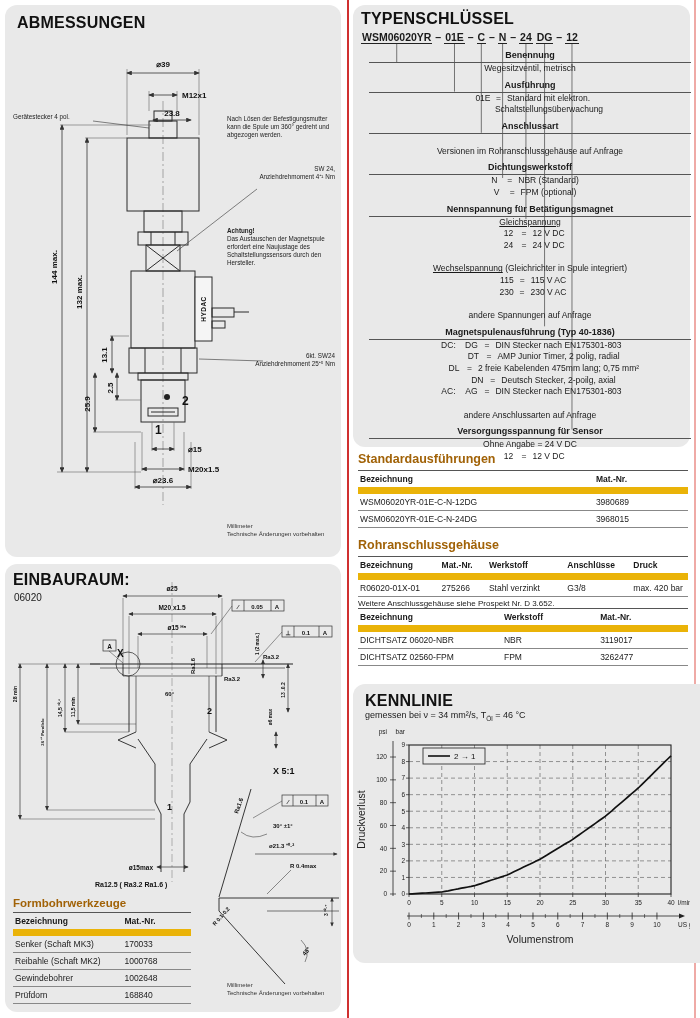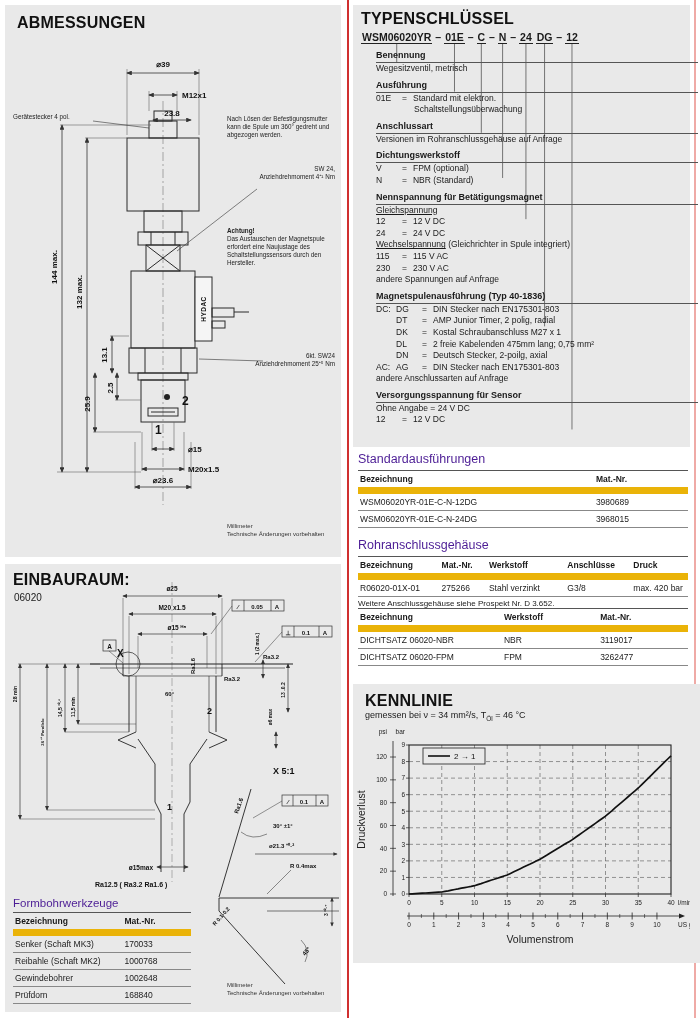--- a/index.html
+++ b/index.html
@@ -1,18 +1,18 @@
 <!DOCTYPE html>
 <html><head>
 <meta charset="utf-8">
 <style>
   html,body{margin:0;padding:0;}
   body{width:700px;height:1018px;position:relative;background:#ffffff;
        font-family:"Liberation Sans",sans-serif;color:#1a1a1a;overflow:hidden;}
-  .panel{position:absolute;background:#e9e9e9;}
+  .panel{position:absolute;background:#e9e9e9;border-radius:12px;}
   h1.ptitle{font-size:16px;font-weight:bold;margin:0;color:#111;letter-spacing:.2px;}
   
   #p-abm{left:5px;top:5px;width:336px;height:552px;}
   #p-ein{left:5px;top:564px;width:336px;height:448px;}
   #p-ts{left:353px;top:5px;width:337px;height:442px;}
   #p-kl{left:353px;top:684px;width:386px;height:279px;}
   #p-abm h1{position:absolute;left:12px;top:9px;}
   #p-ein h1{position:absolute;left:8px;top:7px;}
   #p-ts h1{position:absolute;left:8px;top:5px;}
   #p-kl h1{position:absolute;left:12px;top:8px;}
@@ -24,33 +24,33 @@
   
   .note{position:absolute;font-size:6.3px;line-height:8px;color:#222;}
   .note.ra{text-align:right;}
   .note b{font-weight:bold;}
   .foot{position:absolute;font-size:6px;line-height:7.5px;color:#333;}
   
   #ts-code{position:absolute;left:8px;top:22px;width:325px;white-space:nowrap;}
   .code-part{font-size:10.5px;font-weight:bold;border-bottom:1.6px solid #222;padding:0 1px;}
   .code-sep{font-size:10.5px;font-weight:bold;}
   #ts-lines{position:absolute;left:0;top:0;width:337px;height:442px;pointer-events:none;}
-  #ts-sections{position:absolute;left:23px;top:40px;width:322px;}
+  #ts-sections{position:absolute;left:16px;top:40px;width:322px;text-align:center;}
   .ts-h{font-size:9px;font-weight:bold;border-bottom:1px solid #555;margin-top:5px;
         padding-bottom:1px;white-space:nowrap;height:11px;}
   .ts-row{font-size:8.5px;line-height:11.6px;white-space:nowrap;}
-  .ts-row.gap{margin-top:0;}
+  .ts-row.gap{margin-top:12px;}
   .ts-row.ind{margin-left:38px;}
   .ts-p{display:inline-block;width:20px;}
   .ts-k{display:inline-block;width:26px;}
   .ts-eq{display:inline-block;margin-right:6px;}
   .ts-u{text-decoration:underline;}
   
   #right-tables{position:absolute;left:358px;top:452px;width:330px;}
-  .tbl-title{font-size:12.5px;font-weight:normal;margin:10px 0 4px 0;color:#4c1d95;}
+  .tbl-title{font-size:12.5px;font-weight:bold;margin:10px 0 4px 0;color:#a16207;}
   #right-tables .tbl-title:first-child{margin-top:0;}
   table.dtable{width:100%;border-collapse:collapse;table-layout:fixed;font-size:8.5px;}
   table.dtable th{text-align:left;font-weight:bold;border-top:1.2px solid #555;
       border-bottom:7px solid #eab308;padding:3px 2px;}
   table.dtable td{border-bottom:1px solid #888;padding:3px 2px;overflow:hidden;}
   .t-standard th:nth-child(1){width:72%;} .t-standard th:nth-child(2){width:28%;}
   .t-rohr th:nth-child(1){width:25%;} .t-rohr th:nth-child(2){width:14%;}
   .t-rohr th:nth-child(3){width:24%;} .t-rohr th:nth-child(4){width:20%;}
   .t-rohr th:nth-child(5){width:17%;}
   .t-dicht th:nth-child(1){width:44%;} .t-dicht th:nth-child(2){width:29%;}
@@ -357,34 +357,33 @@
     </svg>
   <div id="ts-sections">
       <div class="ts-h" style="width: 322px;">Benennung</div>
       <div class="ts-row">Wegesitzventil, metrisch</div>
       <div class="ts-h" style="width: 322px;">Ausführung</div>
       <div class="ts-row"><span class="ts-k">01E</span><span class="ts-eq">=</span><span class="ts-v">Standard mit elektron.</span></div>
       <div class="ts-row ind">Schaltstellungsüberwachung</div>
       <div class="ts-h" style="width: 322px;">Anschlussart</div>
       <div class="ts-row gap">Versionen im Rohranschlussgehäuse auf Anfrage</div>
       <div class="ts-h" style="width: 322px;">Dichtungswerkstoff</div>
+      <div class="ts-row"><span class="ts-k">N</span><span class="ts-eq">=</span><span class="ts-v">NBR (Standard)</span></div>
       <div class="ts-row"><span class="ts-k">V</span><span class="ts-eq">=</span><span class="ts-v">FPM (optional)</span></div>
-      <div class="ts-row"><span class="ts-k">N</span><span class="ts-eq">=</span><span class="ts-v">NBR (Standard)</span></div>
       <div class="ts-h" style="width: 322px;">Nennspannung für Betätigungsmagnet</div>
       <div class="ts-row"><span class="ts-u">Gleichspannung</span></div>
       <div class="ts-row"><span class="ts-k">12</span><span class="ts-eq">=</span><span class="ts-v">12 V DC</span></div>
       <div class="ts-row"><span class="ts-k">24</span><span class="ts-eq">=</span><span class="ts-v">24 V DC</span></div>
       <div class="ts-row gap"><span class="ts-u">Wechselspannung</span><span> (Gleichrichter in Spule integriert)</span></div>
       <div class="ts-row"><span class="ts-k">115</span><span class="ts-eq">=</span><span class="ts-v">115 V AC</span></div>
       <div class="ts-row"><span class="ts-k">230</span><span class="ts-eq">=</span><span class="ts-v">230 V AC</span></div>
       <div class="ts-row gap">andere Spannungen auf Anfrage</div>
       <div class="ts-h" style="width: 322px;">Magnetspulenausführung (Typ 40-1836)</div>
       <div class="ts-row"><span class="ts-p">DC:</span><span class="ts-k">DG</span><span class="ts-eq">=</span><span class="ts-v">DIN Stecker nach EN175301-803</span></div>
       <div class="ts-row"><span class="ts-p"></span><span class="ts-k">DT</span><span class="ts-eq">=</span><span class="ts-v">AMP Junior Timer, 2 polig, radial</span></div>
-      <div class="ts-row"><span class="ts-p"></span><span class="ts-k">DK</span><span class="ts-eq">=</span><span class="ts-v">Kostal Schraubanschluss M27 x 1</span></div>
       <div class="ts-row"><span class="ts-p"></span><span class="ts-k">DL</span><span class="ts-eq">=</span><span class="ts-v">2 freie Kabelenden 475mm lang; 0,75 mm²</span></div>
       <div class="ts-row"><span class="ts-p"></span><span class="ts-k">DN</span><span class="ts-eq">=</span><span class="ts-v">Deutsch Stecker, 2-poilg, axial</span></div>
       <div class="ts-row"><span class="ts-p">AC:</span><span class="ts-k">AG</span><span class="ts-eq">=</span><span class="ts-v">DIN Stecker nach EN175301-803</span></div>
       <div class="ts-row gap">andere Anschlussarten auf Anfrage</div>
       <div class="ts-h" style="width: 322px;">Versorgungsspannung für Sensor</div>
       <div class="ts-row">Ohne Angabe = 24 V DC</div>
       <div class="ts-row"><span class="ts-k">12</span><span class="ts-eq">=</span><span class="ts-v">12 V DC</span></div>
     </div>
 </section>
 
@@ -432,21 +431,21 @@
           <th>Bezeichnung</th>
           <th>Werkstoff</th>
           <th>Mat.-Nr.</th>
         </tr>
         <tr>
           <td>DICHTSATZ 06020-NBR</td>
           <td>NBR</td>
           <td>3119017</td>
         </tr>
         <tr>
-          <td>DICHTSATZ 06020-FPM</td>
+          <td>DICHTSATZ 02560-FPM</td>
           <td>FPM</td>
           <td>3262477</td>
         </tr>
       </tbody>
     </table>
   </div>
 
 <section id="p-kl" class="panel">
   <h1 class="ptitle">KENNLINIE</h1>
   <div class="kl-sub">

